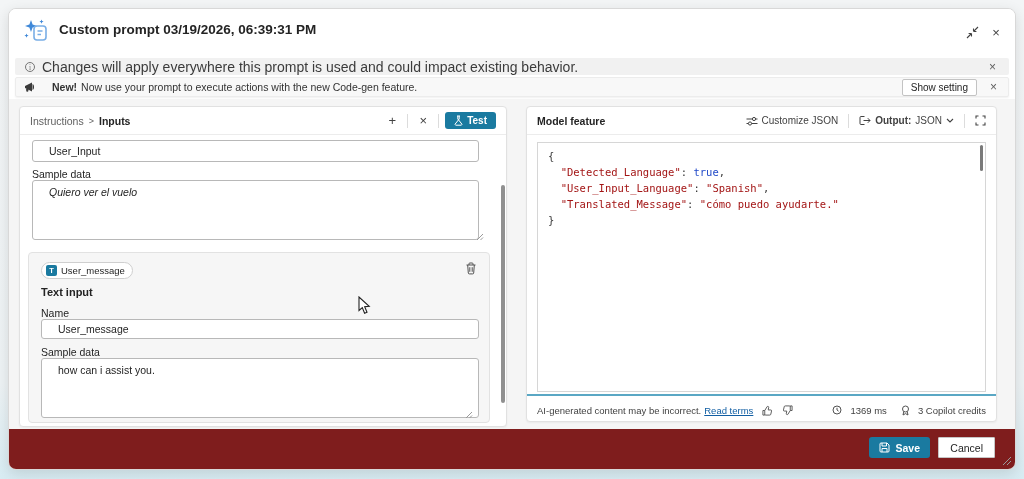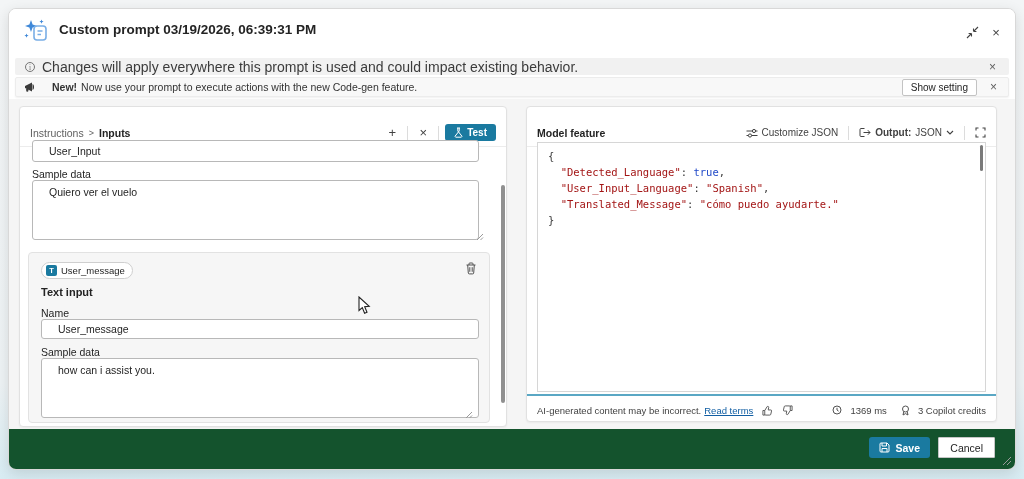--- a/index.html
+++ b/index.html
@@ -27,21 +27,21 @@
   .spacer { flex:1; }
   .mini-close { font-size:12px; color:#616161; cursor:pointer; padding:0 3px; }
   .show-setting { font-size:10px; background:#fff; border:1px solid #c3c3c3; border-radius:2px; padding:2px 8px; margin-right:10px; cursor:pointer; color:#242424; }
   .info-circ { width:10px; height:10px; border:1px solid #757575; border-radius:50%; color:#757575; font-size:7.5px; line-height:9px; text-align:center; font-family:"Liberation Serif",serif; flex:none; }
 
   
   .main { position:absolute; left:0; right:0; top:90px; bottom:40px; background:#f5f5f5; }
   .panel { position:absolute; background:#fff; border:1px solid #e1e1e1; border-radius:4px; box-shadow:0 1px 2px rgba(0,0,0,.05); }
   .panel-l { left:10px; top:7px; width:488px; height:321px; }
   .panel-r { left:517px; top:7px; width:471px; height:316px; }
-  .p-hdr { position:absolute; left:0; right:0; top:0; height:28px; border-bottom:1px solid #ececec; display:flex; align-items:center; padding:0 10px;margin-top:12px; }
+  .p-hdr { position:absolute; left:0; right:0; top:0; height:28px; border-bottom:1px solid #ececec; display:flex; align-items:center; padding:0 10px; }
   .crumb { font-size:10.5px; color:#616161; cursor:pointer; }
   .crumb-sep { font-size:9px; color:#616161; margin:0 5px; }
   .crumb-cur { font-size:10.5px; font-weight:700; color:#242424; }
   .tool-div { width:1px; height:14px; background:#dcdcdc; margin:0 6px; }
   .icon-btn { width:18px; height:18px; display:flex; align-items:center; justify-content:center; color:#424242; cursor:pointer; font-size:13px; }
   .btn-accent { display:flex; align-items:center; gap:4px; background:var(--accent,#1a7aa0); color:#fff; font-size:10px; font-weight:700; border:none; border-radius:3px; padding:3px 9px; cursor:pointer; }
 
   .fld-label { position:absolute; font-size:10.5px; color:#242424; }
   .fld-label-b { font-weight:700; font-size:11px; }
   .tb { position:absolute; background:#fff; border:1px solid #b8b8b8; border-radius:3px; font-size:10.5px; color:#242424; padding:3px 16px; font-family:"Liberation Sans",sans-serif; resize:none; outline:none; }
@@ -66,21 +66,21 @@
   .tok-key { color:var(--json-key,#a31515); }
   .tok-str { color:var(--json-string,#a31515); }
   .tok-bool { color:var(--json-boolean,#0000ff); }
   .teal-line { position:absolute; left:0; right:0; top:287px; height:2px; background:#5aa7c4; }
   .rp-foot { position:absolute; left:10px; right:10px; top:292px; height:22px; display:flex; align-items:center; font-size:9.5px; color:#424242; }
   .rp-foot a { color:#115ea3; text-decoration:underline; cursor:pointer; margin-left:3px; }
   .thumb { margin-left:9px; cursor:pointer; display:flex; }
   .meta { display:flex; align-items:center; gap:8px; margin-left:14px; color:#424242; }
 
   
-  .dlg-foot { position:absolute; left:0; right:0; bottom:0; height:40px; background:#14532d; }
+  .dlg-foot { position:absolute; left:0; right:0; bottom:0; height:40px; background:#7f1d1d; }
   .btn-save { position:absolute; right:85px; top:8px; height:21px; display:flex; align-items:center; gap:5px; background:var(--accent,#1a7aa0); color:#fff; border:none; border-radius:3px; font-size:10.5px; font-weight:700; padding:0 10px; cursor:pointer; }
   .btn-cancel { position:absolute; right:20px; top:8px; height:21px; background:#fff; border:1px solid #c6c6c6; border-radius:1px; font-size:10.5px; color:#242424; padding:0 11px; cursor:pointer; font-family:"Liberation Sans",sans-serif; }
   .dlg-grip { position:absolute; right:3px; bottom:3px; }
 
   .cursor { position:absolute; left:358px; top:296px; z-index:99; pointer-events:none; }
   svg { display:block; }
 </style>
 </head>
 <body>
 
@@ -141,21 +141,21 @@
         <button class="btn-accent">
           <svg width="9" height="11" viewBox="0 0 9 11">
             <path d="M3 1 h3 M3.8 1 v3 L7.8 9 a0.8 0.8 0 0 1 -0.7 1.2 H1.9 A0.8 0.8 0 0 1 1.2 9 L5.2 4 V1" fill="none" stroke="#fff" stroke-width="1"></path>
           </svg>
           <span>Test</span>
         </button>
       </div>
 
       <input class="tb" style="left: 12px; right: 20px; width: 447px; top: 33px; height: 22px;" value="User_Input">
       <div class="fld-label" style="left:12px; top:61px;">Sample data</div>
-      <textarea class="tb" style="left: 12px; top: 73px; width: 447px; height: 60px;">Quiero ver el vuelo</textarea>
+      <textarea class="tb" style="left: 12px; top: 73px; width: 447px; height: 60px; font-style: italic;">Quiero ver el vuelo</textarea>
       <svg class="grip" style="right:22px; top:126px;" width="8" height="8" viewBox="0 0 8 8">
         <path d="M7 1 L1 7 M7 4.5 L4.5 7" stroke="#9a9a9a" stroke-width="1" fill="none"></path>
       </svg>
 
       <div class="card">
         <div class="chip">
           <div class="chip-ico">T</div>
           <div class="chip-txt">User_message</div>
         </div>
         <div class="trash">

